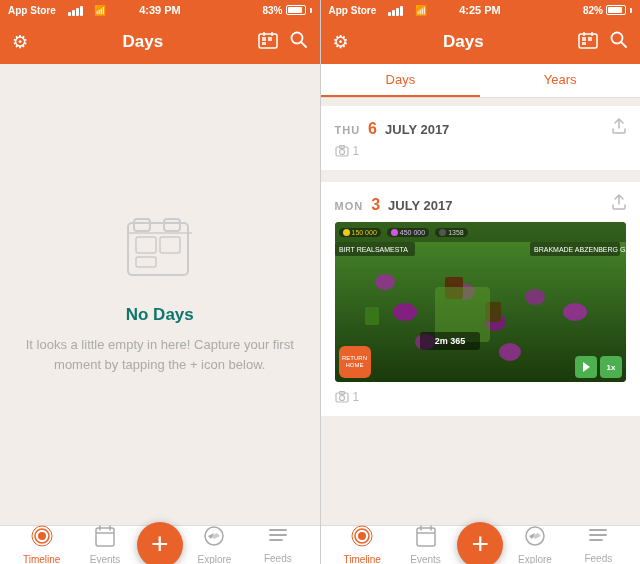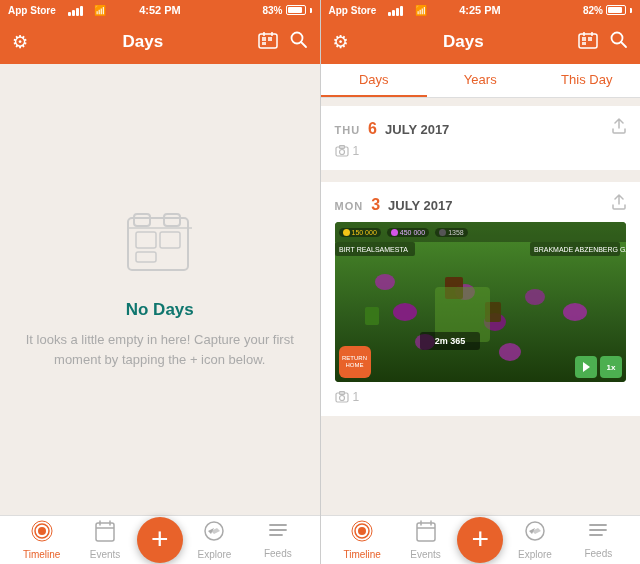--- a/index.html
+++ b/index.html
@@ -161,21 +161,21 @@
     
     .game-bg {
       width: 100%;
       height: 100%;
       background: linear-gradient(180deg, #4a8c2a 0%, #2d5a1b 60%, #1a3a0a 100%);
       position: relative;
     }
 
     
     .tab-bar {
-      height: 49px;
+      height: 39px;
       background: white;
       border-top: 1px solid #ddd;
       display: flex;
       align-items: center;
       justify-content: space-around;
       padding: 0 10px;
     }
     .tab-bar-item {
       display: flex;
       flex-direction: column;
@@ -281,21 +281,21 @@
       <div class="signal">
         <span style="height:4px;"></span>
         <span style="height:6px;"></span>
         <span style="height:8px;"></span>
         <span style="height:10px;"></span>
       </div>
 
       <span style="font-size:10px;">📶</span>
     </div>
     <div style="position:absolute; left:160px; transform:translateX(-50%);">
-      <span style="font-size:11px; font-weight:600; color:white;">4:52 PM</span>
+      <span style="font-size:11px; font-weight:600; color:white;">4:39 PM</span>
     </div>
     <div class="status-right">
       <span style="font-size:10px;">83%</span>
       <div class="battery-body">
         <div class="battery-fill" style="width: 80%;"></div>
       </div>
       <div class="battery-tip"></div>
     </div>
   </div>
 
@@ -433,21 +433,20 @@
           <circle cx="7" cy="7" r="5.5" stroke="white" stroke-width="1.8"></circle>
           <line x1="11" y1="11" x2="16" y2="16" stroke="white" stroke-width="1.8" stroke-linecap="round"></line>
         </svg>
       </span>
     </div>
   </div>
 
   <div class="tabs">
     <div class="tab active">Days</div>
     <div class="tab">Years</div>
-    <div class="tab">This Day</div>
   </div>
 
   <div class="content">
 
     <div class="entry-card" style="margin-top:8px;">
       <div class="entry-header">
         <div style="display:flex; align-items:baseline; gap:8px;">
           <span class="entry-dow">THU</span>
           <span class="entry-date">6</span>
           <span class="entry-date-text">JULY 2017</span>

